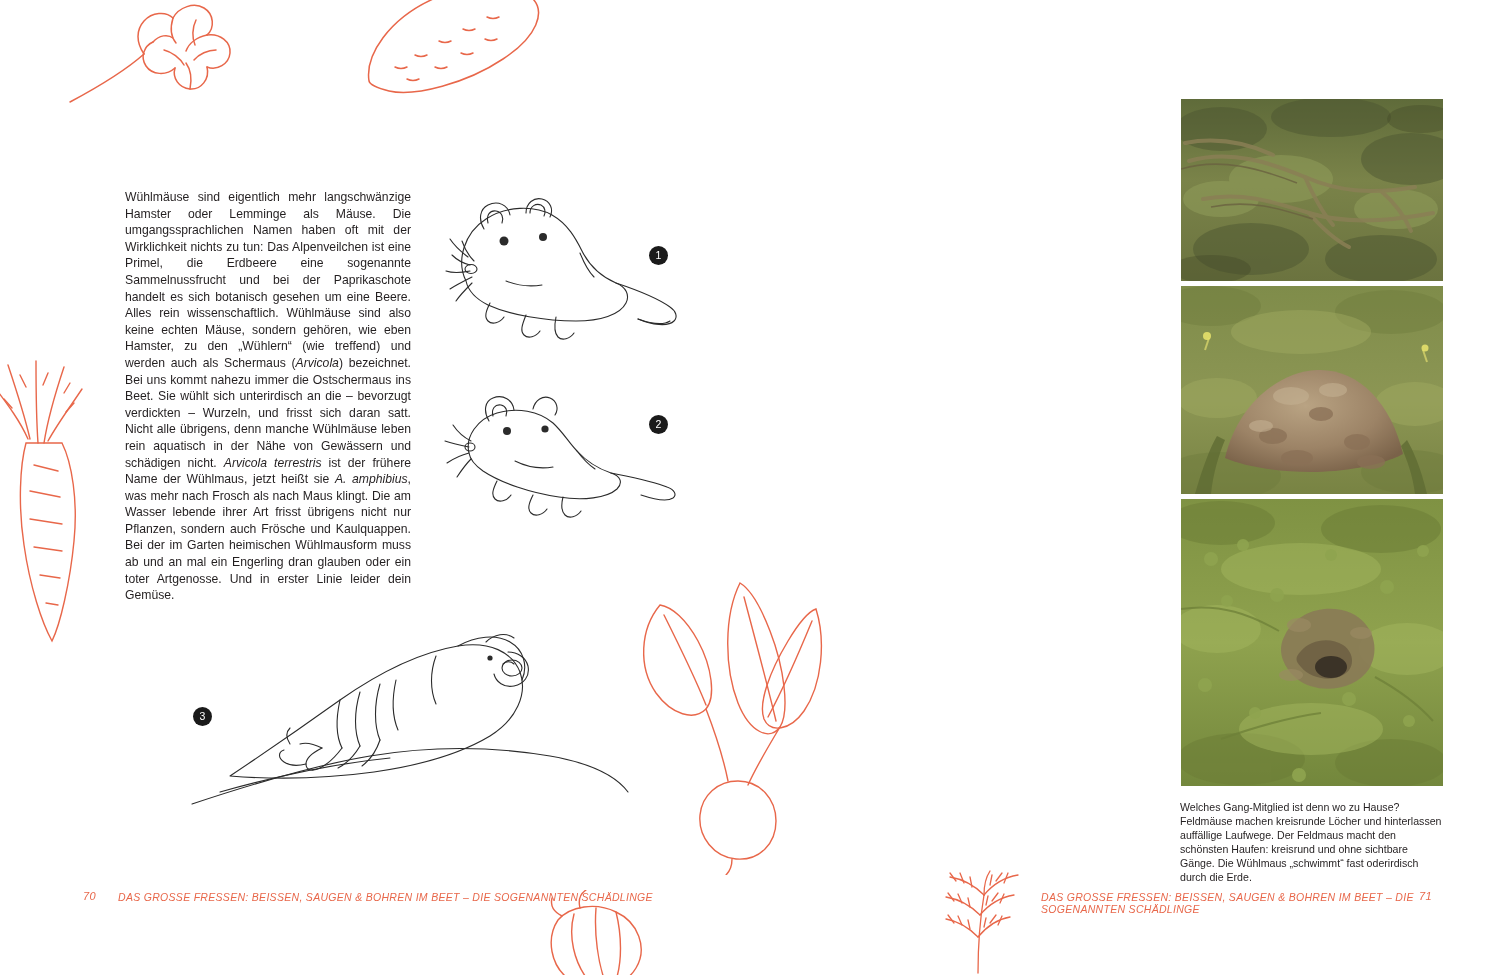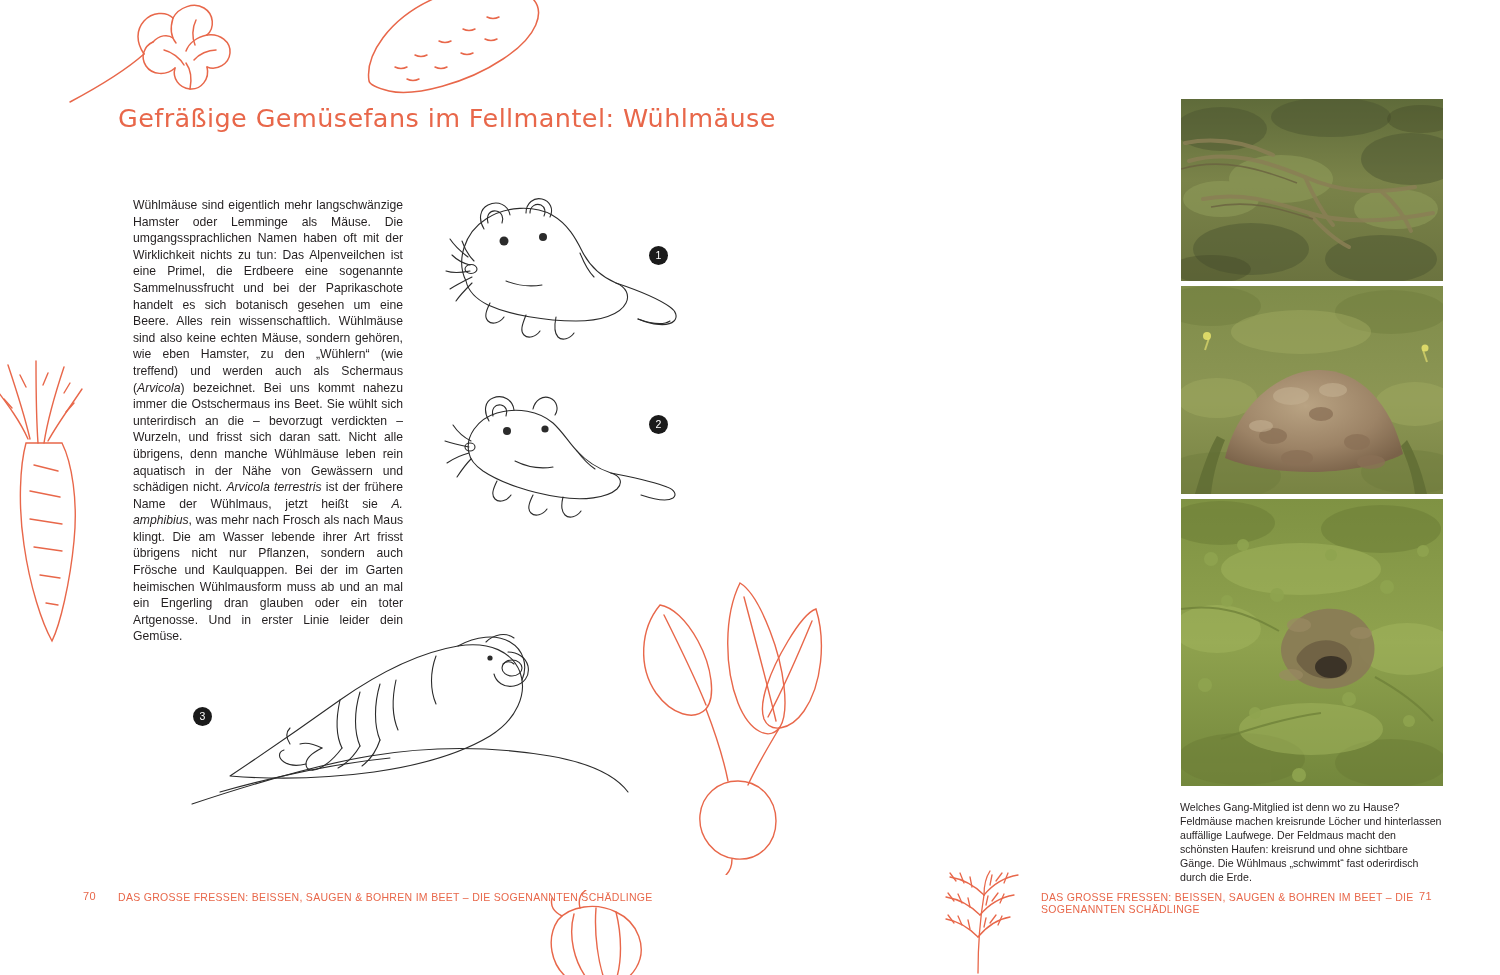--- a/index.html
+++ b/index.html
@@ -36,21 +36,21 @@
 
   .col-left-text {
     position:absolute;
     left:118px; top:182px;
     width:300px;
     font-size:12.2px;
     line-height:16.6px;
     text-align:justify;
     hyphens:auto;
   }
-  .col-left-text p { margin:15px; }
+  .col-left-text p { margin:7px; }
 
   .caption-left {
     position:absolute;
     left:118px; top:824px;
     width:640px;
     font-size:10.6px;
     line-height:14px;
     color:#231f20;
   }
 
@@ -65,20 +65,21 @@
     font-size:10.6px;
     line-height:14px;
   }
 
   
   .folio {
     position:absolute;
     font-size:10.5px;
     color:#e8674a;
     letter-spacing:0.3px;
+    font-style:italic;
   }
   .folio-num { font-size:11px; }
 
   
   .numdot {
     position:absolute;
     width:19px; height:19px;
     border-radius:50%;
     background:#1a1a1a;
     color:#fff;
@@ -172,21 +173,20 @@
           <path d="M18 30 C6 48 10 76 30 90 C52 104 84 98 96 78 C108 58 98 32 76 22 C56 12 30 16 18 30 Z"></path>
           <path d="M34 24 C28 46 34 72 48 90"></path>
           <path d="M56 18 C54 44 58 74 66 94"></path>
           <path d="M76 22 C82 46 82 72 76 90"></path>
           <path d="M22 26 C14 22 10 16 12 8"></path>
           <path d="M40 18 C38 10 40 4 46 0"></path>
         </g>
       </svg>
     </div>
 
-    <h1 class="chapter-title">Gefräßige Gemüsefans im Fellmantel: Wühlmäuse</h1>
 
     <div class="col-left-text">
       <p>Wühlmäuse sind eigentlich mehr langschwänzige Hamster oder Lemminge als Mäuse. Die umgangssprachlichen Namen haben oft mit der Wirklichkeit nichts zu tun: Das Alpenveilchen ist eine Primel, die Erdbeere eine sogenannte Sammelnussfrucht und bei der Paprikaschote handelt es sich botanisch gesehen um eine Beere. Alles rein wissenschaftlich. Wühlmäuse sind also keine echten Mäuse, sondern gehören, wie eben Hamster, zu den „Wühlern“ (wie treffend) und werden auch als Schermaus (<span class="italic">Arvicola</span>) bezeichnet. Bei uns kommt nahezu immer die Ostschermaus ins Beet. Sie wühlt sich unterirdisch an die – bevorzugt verdickten – Wurzeln, und frisst sich daran satt. Nicht alle übrigens, denn manche Wühlmäuse leben rein aquatisch in der Nähe von Gewässern und schädigen nicht. <span class="italic">Arvicola terrestris</span> ist der frühere Name der Wühlmaus, jetzt heißt sie <span class="italic">A. amphibius</span>, was mehr nach Frosch als nach Maus klingt. Die am Wasser lebende ihrer Art frisst übrigens nicht nur Pflanzen, sondern auch Frösche und Kaulquappen. Bei der im Garten heimischen Wühlmausform muss ab und an mal ein Engerling dran glauben oder ein toter Artgenosse. Und in erster Linie leider dein Gemüse.</p>
     </div>
 
     <div class="deco" style="left:430px; top:185px;">
       <svg width="250" height="170" viewBox="0 0 250 170">
         <g fill="none" stroke="#2b2b2b" stroke-width="1.1" stroke-linecap="round" stroke-linejoin="round">
           <path d="M36 96 C26 76 34 48 56 34 C76 21 104 20 122 30 C138 39 146 54 152 66 C160 82 172 92 186 98 C196 102 200 110 196 118 C190 130 170 136 146 136 C116 136 80 130 58 120 C44 113 38 105 36 96 Z"></path>
           <path d="M54 44 C48 34 50 24 58 20 C68 15 78 20 80 30"></path>

